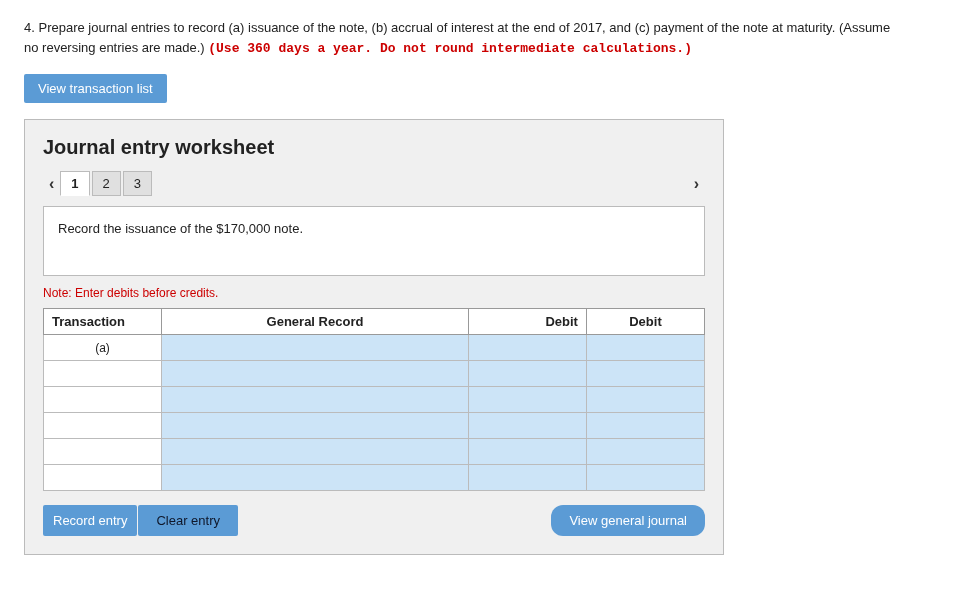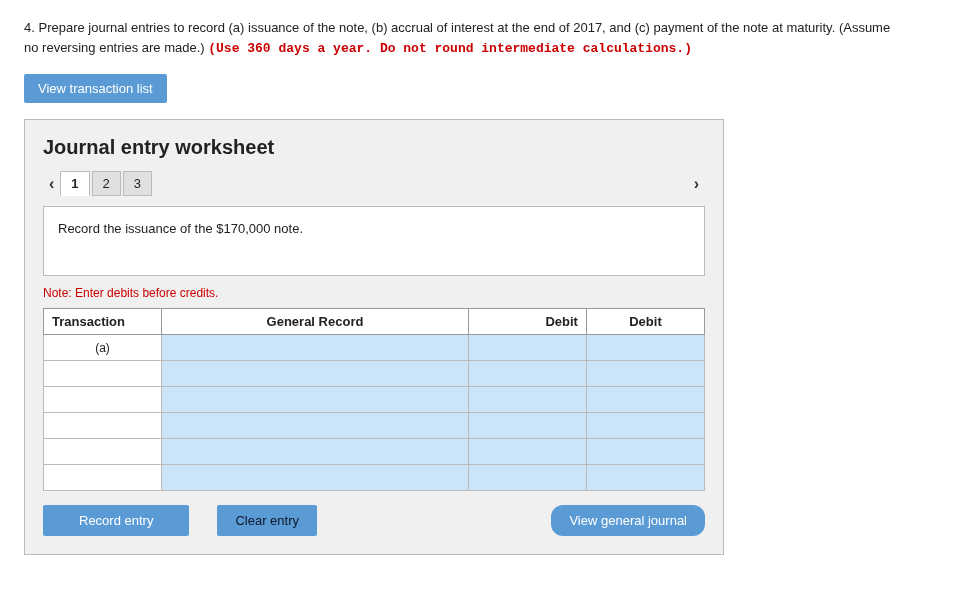--- a/index.html
+++ b/index.html
@@ -132,24 +132,24 @@
     }
     .btn-row {
       display: flex;
       align-items: center;
       gap: 0;
     }
     .btn-record {
       background-color: #5b9bd5;
       color: #fff;
       border: none;
-      padding: 8px 36px;
-      font-size: 13px;
-      cursor: pointer;
-      margin-right: 28px;
+      padding: 8px 10px;
+      font-size: 13px;
+      cursor: pointer;
+      margin-right: 1px;
       border-radius: 2px;
     }
     .btn-clear {
       background-color: #5b9bd5;
       color: #0f172a;
       border: none;
       padding: 8px 18px;
       font-size: 13px;
       cursor: pointer;
       margin-right: auto;

